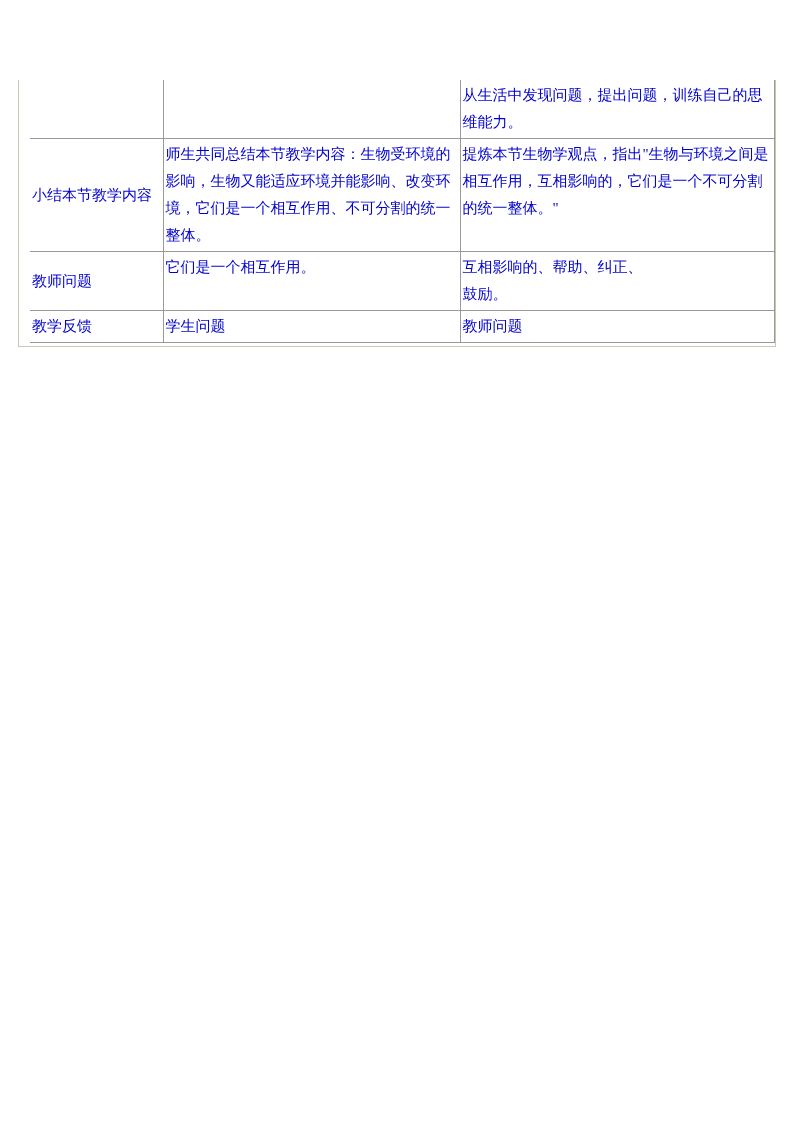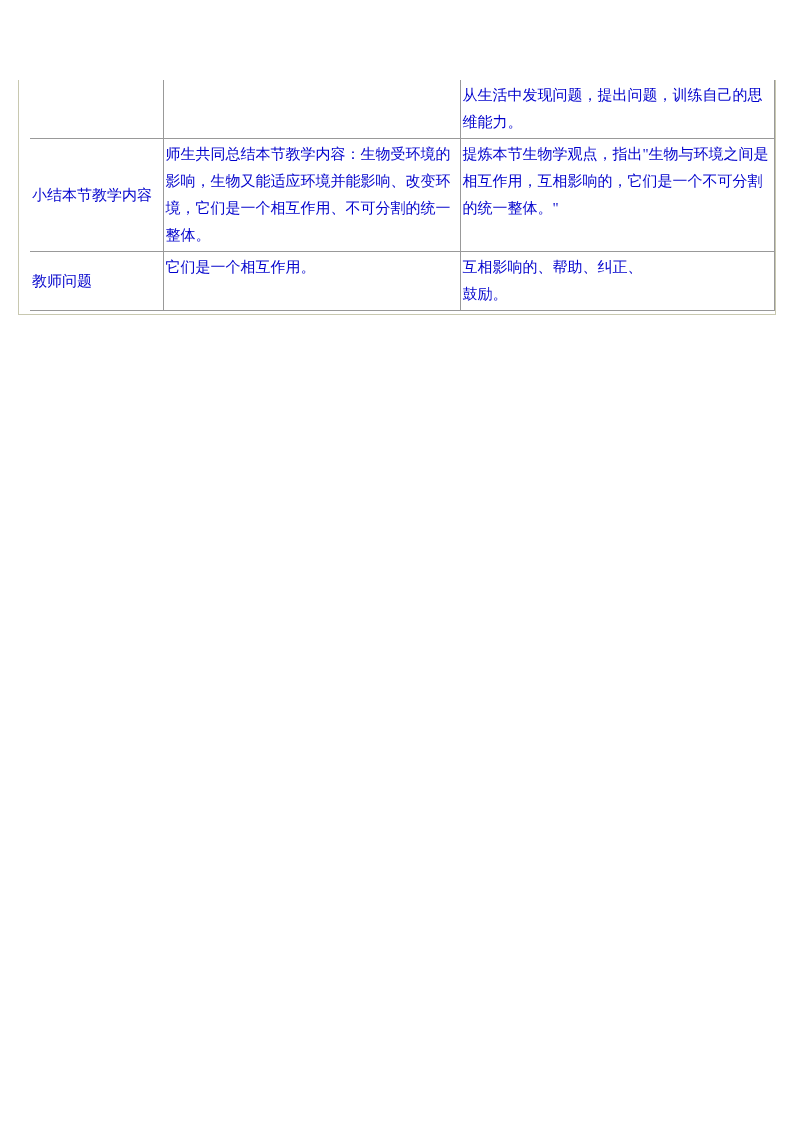--- a/index.html
+++ b/index.html
@@ -65,15 +65,20 @@
     <td class="col3">提炼本节生物学观点，指出"生物与环境之间是相互作用，互相影响的，它们是一个不可分割的统一整体。"</td>
   </tr>
   <tr>
     <td class="col1 noborder-left">教师问题</td>
     <td class="col2">它们是一个相互作用。</td>
     <td class="col3">
       <span>互相影响的、帮助、纠正、</span><br>
       <span>鼓励。</span>
     </td>
   </tr>
+  <tr>
+    <td class="col1 noborder-left">教学反馈</td>
+    <td class="col2">学生问题</td>
+    <td class="col3">教师问题</td>
+  </tr>
 </tbody>
     </table>
 </div>
 
 </body></html>

